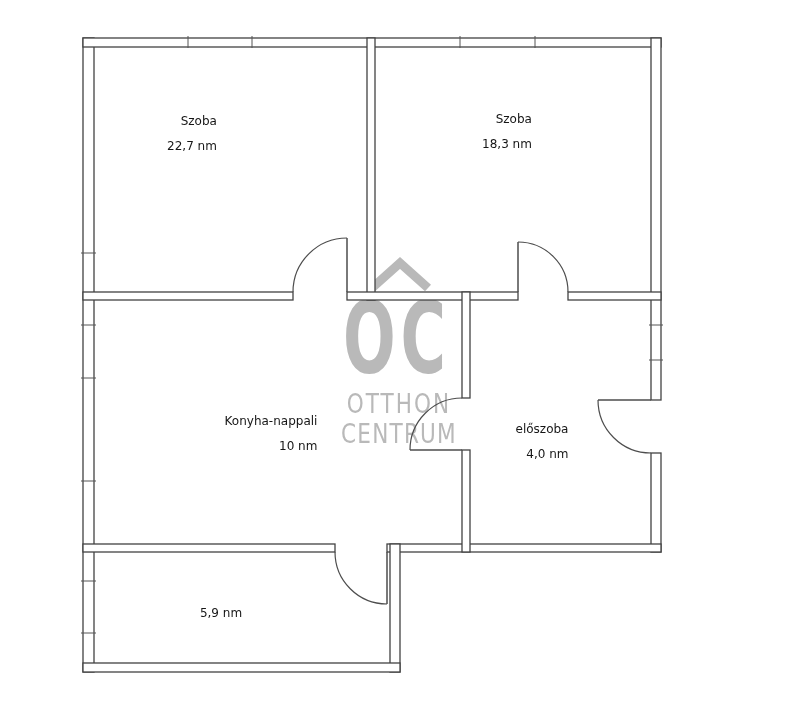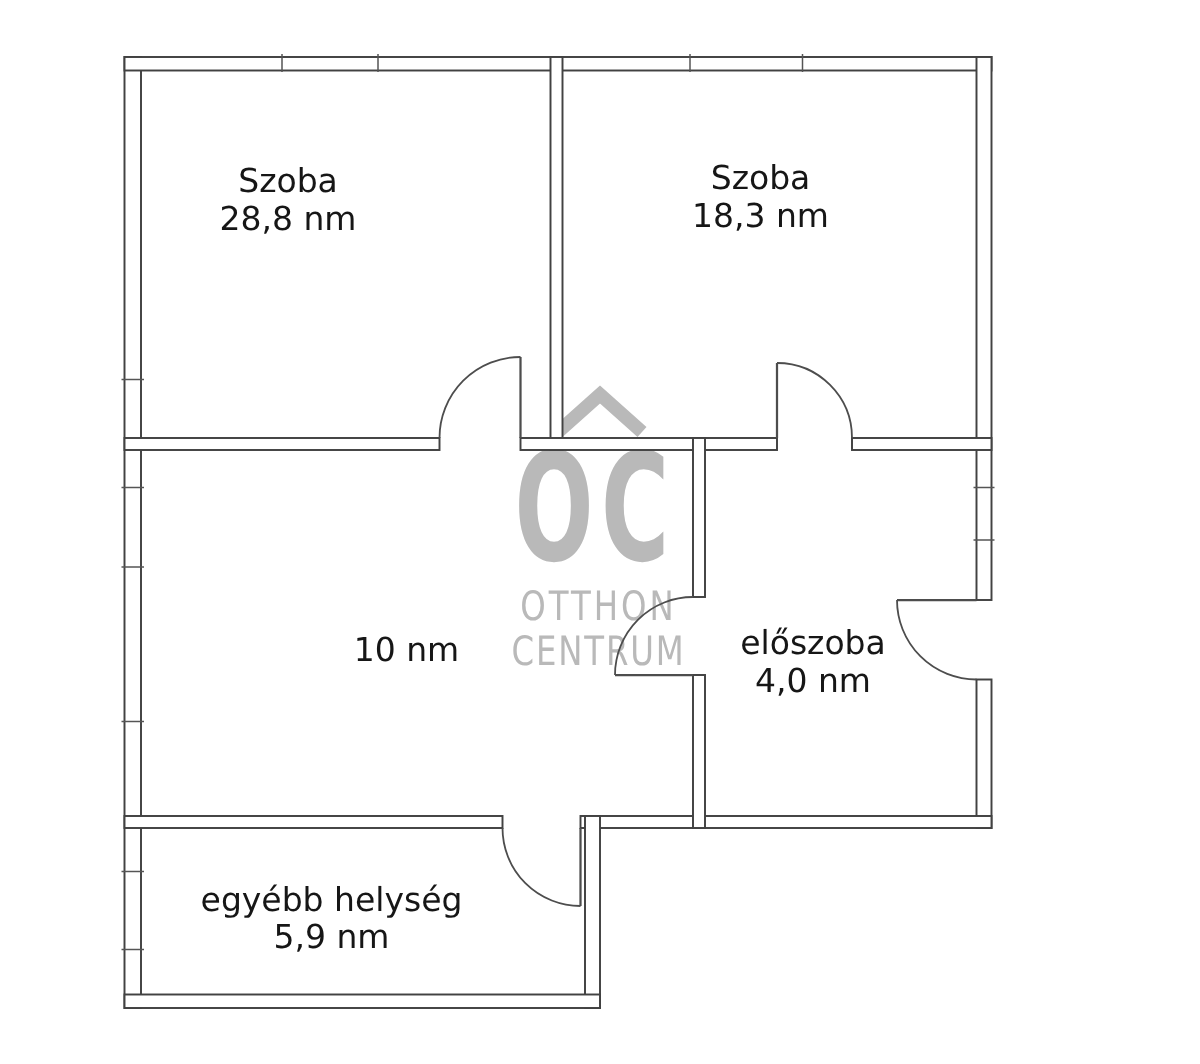--- a/index.html
+++ b/index.html
@@ -7,23 +7,23 @@
     position:relative;
     width:800px; height:709px;
     background:#ffffff;
     font-family:"DejaVu Sans", sans-serif;
     overflow:hidden;
   }
   .plan-svg { position:absolute; left:0; top:0; }
   .room-label {
     position:absolute;
     transform:translate(-50%,-50%);
-    text-align:center;
+    text-align:right;
     color:#161616;
-    font-size:22px;
+    font-size:12px;
     line-height:25px;
     white-space:nowrap;
   }
   .wm-text { font-family:"DejaVu Sans", sans-serif; }
 </style>
 </head>
 <body>
 
 <div class="stage">
 
@@ -96,35 +96,35 @@
 
       <g>
         <path d="M387 552 L387 604" stroke-width="1.5"></path>
         <path d="M335 552 A52 52 0 0 0 387 604" stroke-width="1.2"></path>
       </g>
     </g>
   </svg>
 
   <div class="room-label" style="left:192px; top:134px;">
     <div>Szoba</div>
-    <div>28,8 nm</div>
+    <div>22,7 nm</div>
   </div>
 
   <div class="room-label" style="left:507px; top:132px;">
     <div>Szoba</div>
     <div>18,3 nm</div>
   </div>
 
   <div class="room-label" style="left:271px; top:434px;">
+    <div>Konyha-nappali</div>
     <div>10 nm</div>
   </div>
 
   <div class="room-label" style="left:542px; top:442px;">
     <div>előszoba</div>
     <div>4,0 nm</div>
   </div>
 
   <div class="room-label" style="left:221px; top:613px;">
-    <div>egyébb helység</div>
     <div>5,9 nm</div>
   </div>
 
 </div>
 
 </body></html>

